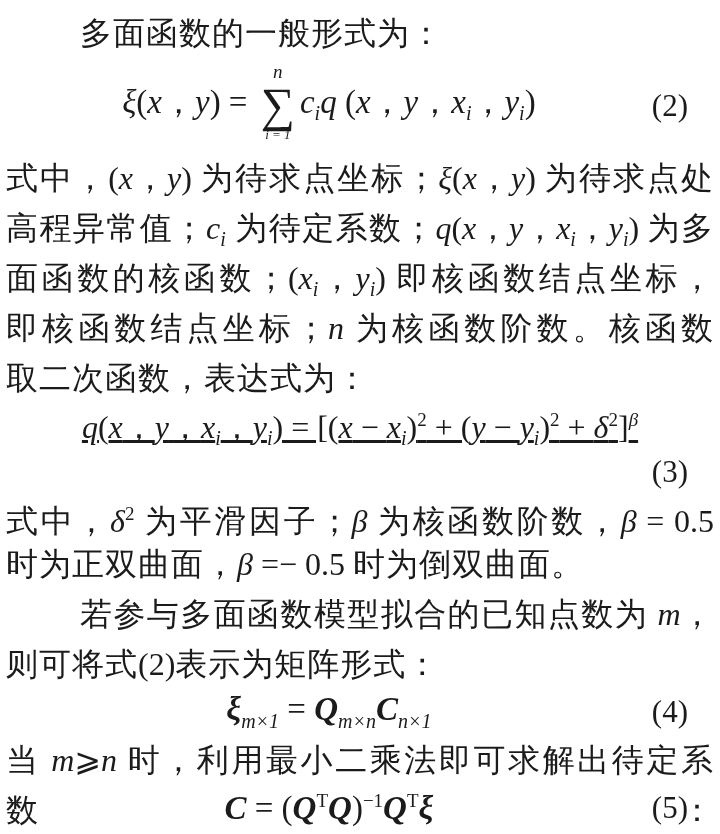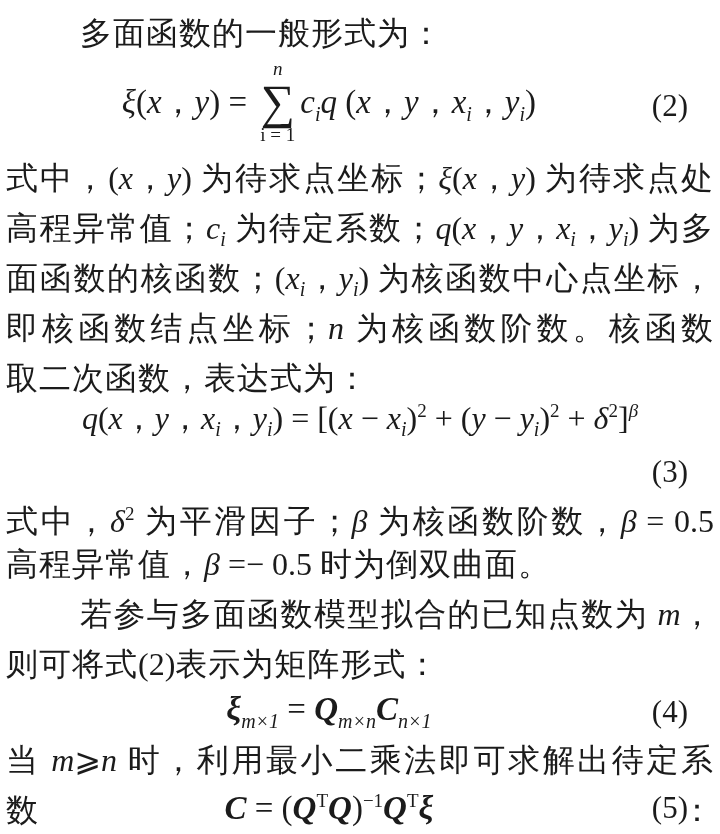--- a/index.html
+++ b/index.html
@@ -49,21 +49,21 @@
   .eqrow .eq {
     flex: 1;
     text-align: center;
   }
   .eqnum {
     font-size: 31px;
     padding-right: 26px;
     font-style: normal;
   }
   .eq2row { height: 95px; }
-  .eq3row { height: 52px; align-items: flex-end; }
+  .eq3row { height: 52px; align-items: center; text-decoration: underline; }
   .eq3row .eq { font-size: 32px; line-height: 52px; }
   .eq3num-row {
     height: 34px;
     line-height: 34px;
     text-align: right;
     padding-right: 26px;
     font-size: 31px;
   }
   .eq4row { height: 46px; justify-content: space-between; }
   .eq5row { height: 46px; }
@@ -71,51 +71,51 @@
   .sum {
     display: inline-flex;
     flex-direction: column;
     align-items: center;
     vertical-align: middle;
     margin: 0 5px 6px 5px;
     line-height: 1;
   }
   .sum-top { font-size: 19px; font-style: italic; line-height: 1.05; }
   .sum-op  { font-size: 48px; line-height: 0.95; font-style: normal; }
-  .sum-bot { font-size: 19px; line-height: 1.15; }
+  .sum-bot { font-size: 13px; font-style: italic; line-height: 1.15; }
 </style>
 </head>
 <body>
 
 <div class="page">
 
   <div class="line nofill indent"><span class="tk cn">多面函数的一般形式为：</span></div>
 
   <div class="eqrow eq2row">
     <span class="eq"><span class="tk it">ξ</span><span class="tk rm">(</span><span class="tk it">x</span><span class="tk rm">，</span><span class="tk it">y</span><span class="tk rm">) = </span><span class="sum">
           <span class="sum-top">n</span>
           <span class="sum-op">∑</span>
           <span class="sum-bot">i = 1</span>
         </span><span class="tk it">c</span><sub class="tk sub">i</sub><span class="tk it">q</span><span class="tk rm"> (</span><span class="tk it">x</span><span class="tk rm">，</span><span class="tk it">y</span><span class="tk rm">，</span><span class="tk it">x</span><sub class="tk sub">i</sub><span class="tk rm">，</span><span class="tk it">y</span><sub class="tk sub">i</sub><span class="tk rm">)</span></span>
     <span class="eqnum">(2)</span>
   </div>
 
   <div class="line"><span class="tk cn">式中，</span><span class="tk rm">(</span><span class="tk it">x</span><span class="tk rm">，</span><span class="tk it">y</span><span class="tk rm">) </span><span class="tk cn">为待求点坐标；</span><span class="tk it">ξ</span><span class="tk rm">(</span><span class="tk it">x</span><span class="tk rm">，</span><span class="tk it">y</span><span class="tk rm">) </span><span class="tk cn">为待求点处</span></div>
   <div class="line"><span class="tk cn">高程异常值；</span><span class="tk it">c</span><sub class="tk sub">i</sub><span class="tk cn"> 为待定系数；</span><span class="tk it">q</span><span class="tk rm">(</span><span class="tk it">x</span><span class="tk rm">，</span><span class="tk it">y</span><span class="tk rm">，</span><span class="tk it">x</span><sub class="tk sub">i</sub><span class="tk rm">，</span><span class="tk it">y</span><sub class="tk sub">i</sub><span class="tk rm">) </span><span class="tk cn">为多</span></div>
-  <div class="line"><span class="tk cn">面函数的核函数；</span><span class="tk rm">(</span><span class="tk it">x</span><sub class="tk sub">i</sub><span class="tk rm">，</span><span class="tk it">y</span><sub class="tk sub">i</sub><span class="tk rm">) </span><span class="tk cn">为核函数中心点坐标，</span></div>
+  <div class="line"><span class="tk cn">面函数的核函数；</span><span class="tk rm">(</span><span class="tk it">x</span><sub class="tk sub">i</sub><span class="tk rm">，</span><span class="tk it">y</span><sub class="tk sub">i</sub><span class="tk rm">) </span><span class="tk cn">即核函数结点坐标，</span></div>
   <div class="line"><span class="tk cn">即核函数结点坐标；</span><span class="tk it">n</span><span class="tk cn"> 为核函数阶数。核函数</span></div>
   <div class="line nofill"><span class="tk cn">取二次函数，表达式为：</span></div>
 
   <div class="eqrow eq3row">
     <span class="eq"><span class="tk it">q</span><span class="tk rm">(</span><span class="tk it">x</span><span class="tk rm">，</span><span class="tk it">y</span><span class="tk rm">，</span><span class="tk it">x</span><sub class="tk sub">i</sub><span class="tk rm">，</span><span class="tk it">y</span><sub class="tk sub">i</sub><span class="tk rm">) = [(</span><span class="tk it">x</span><span class="tk rm"> − </span><span class="tk it">x</span><sub class="tk sub">i</sub><span class="tk rm">)</span><sup class="tk sup">2</sup><span class="tk rm"> + (</span><span class="tk it">y</span><span class="tk rm"> − </span><span class="tk it">y</span><sub class="tk sub">i</sub><span class="tk rm">)</span><sup class="tk sup">2</sup><span class="tk rm"> + </span><span class="tk it">δ</span><sup class="tk sup">2</sup><span class="tk rm">]</span><sup class="tk supi">β</sup></span>
   </div>
   <div class="eq3num-row">(3)</div>
 
   <div class="line"><span class="tk cn">式中，</span><span class="tk it">δ</span><sup class="tk sup">2</sup><span class="tk cn"> 为平滑因子；</span><span class="tk it">β</span><span class="tk cn"> 为核函数阶数，</span><span class="tk it">β</span><span class="tk rm"> = 0.5</span></div>
-  <div class="line nofill"><span class="tk cn">高程异常值，</span><span class="tk it">β</span><span class="tk rm"> =− 0.5 </span><span class="tk cn">时为倒双曲面。</span></div>
+  <div class="line nofill"><span class="tk cn">时为正双曲面，</span><span class="tk it">β</span><span class="tk rm"> =− 0.5 </span><span class="tk cn">时为倒双曲面。</span></div>
 
   <div class="line indent"><span class="tk cn">若参与多面函数模型拟合的已知点数为 </span><span class="tk it">m</span><span class="tk cn">，</span></div>
   <div class="line nofill"><span class="tk cn">则可将式</span><span class="tk rm">(2)</span><span class="tk cn">表示为矩阵形式：</span></div>
 
   <div class="eqrow eq4row">
     <span class="eq"><span class="tk bi">ξ</span><sub class="tk sub">m×1</sub><span class="tk rm"> = </span><span class="tk bi">Q</span><sub class="tk sub">m×n</sub><span class="tk bi">C</span><sub class="tk sub">n×1</sub></span>
     <span class="eqnum">(4)</span>
   </div>
 
   <div class="line"><span class="tk cn">当 </span><span class="tk it">m</span><span class="tk rm">⩾</span><span class="tk it">n</span><span class="tk cn"> 时，利用最小二乘法即可求解出待定系数：</span></div>

